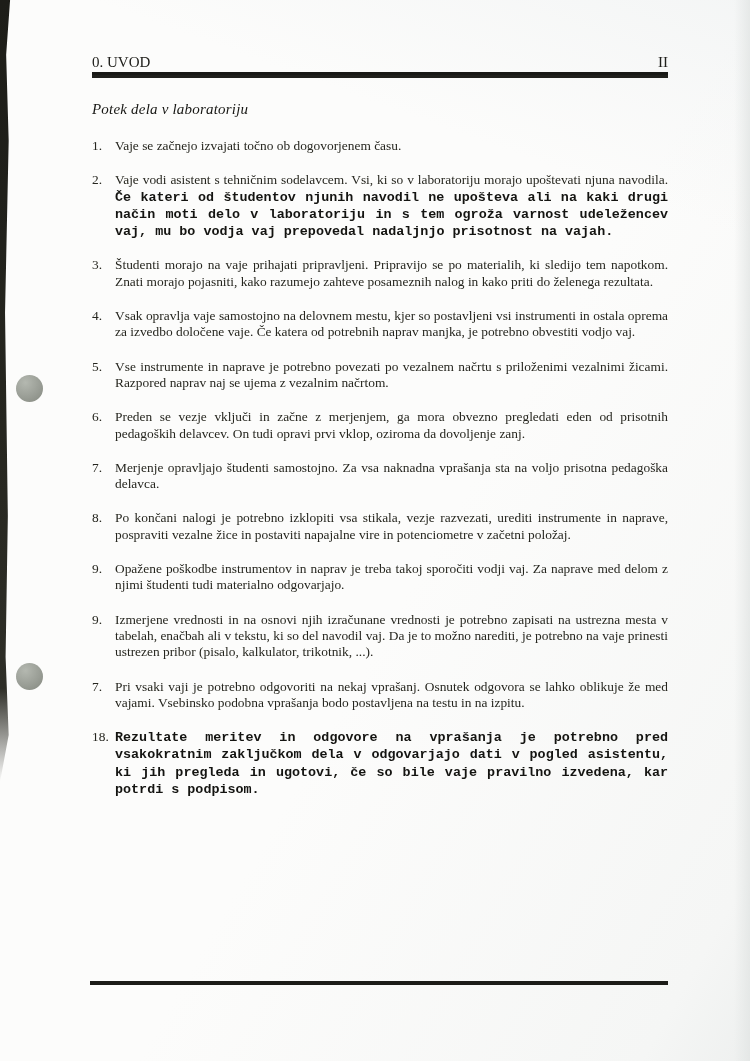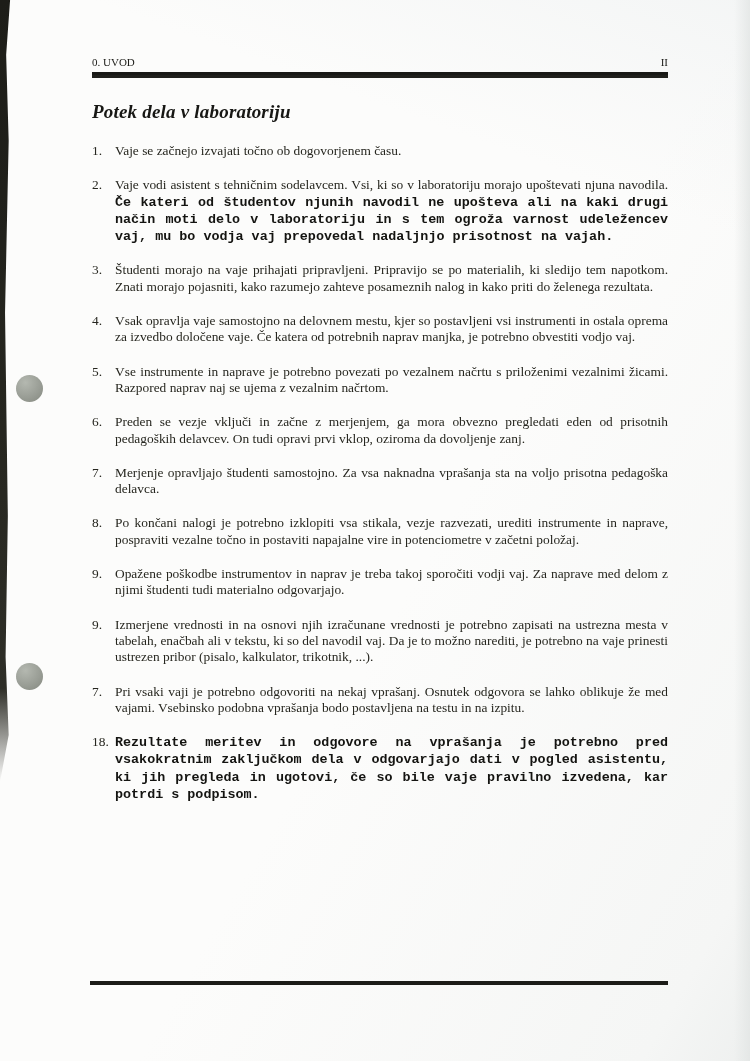--- a/index.html
+++ b/index.html
@@ -38,29 +38,29 @@
     width: 27px; height: 27px; border-radius: 50%;
     background: radial-gradient(circle at 35% 28%, #b4b8b0 0%, #9a9e96 55%, #84887f 100%);
   }
   .hole-1 { top: 375px; }
   .hole-2 { top: 663px; }
 
   .content { position: absolute; left: 92px; top: 54px; width: 576px; }
 
   .header-row {
     display: flex; justify-content: space-between; align-items: baseline;
-    font-size: 11px; line-height: 16px; color: #20201c; gap: 44px;
+    font-size: 15px; line-height: 16px; color: #20201c; gap: 44px;
   }
   .header-rule {
     margin-top: 2px; height: 6px;
     background: linear-gradient(to bottom, #191916 0%, #191916 42%, #7d7d78 42%, #7d7d78 58%, #20201c 58%, #20201c 100%);
   }
   .doc-title {
     margin: 23px 0 0 0;
-    font-size: 19px; font-weight: bold; font-style: italic;
+    font-size: 15px; font-weight: normal; font-style: italic;
     letter-spacing: .2px; color: #171714;
   }
   .rules-list {
     list-style: none; margin: 20px 0 0 0; padding: 0;
     font-size: 13.4px; line-height: 16.3px;
     text-align: justify; color: #26261f;
   }
   .rules-list li { position: relative; padding-left: 23px; margin-bottom: 17px; }
   .rules-list .num { position: absolute; left: 0; top: 0; }
   .seg-bold { font-weight: bold; color: #141411; font-family: Liberation Mono, monospace; }
@@ -115,21 +115,21 @@
         <li>
     <span class="num">6.</span>
     <span class="body"><span class="seg-normal">Preden se vezje vključi in začne z merjenjem, ga mora obvezno pregledati eden od prisotnih pedagoških delavcev. On tudi opravi prvi vklop, oziroma da dovoljenje zanj.</span><span class="seg-bold"></span></span>
   </li>
         <li>
     <span class="num">7.</span>
     <span class="body"><span class="seg-normal">Merjenje opravljajo študenti samostojno. Za vsa naknadna vprašanja sta na voljo prisotna pedagoška delavca.</span><span class="seg-bold"></span></span>
   </li>
         <li>
     <span class="num">8.</span>
-    <span class="body"><span class="seg-normal">Po končani nalogi je potrebno izklopiti vsa stikala, vezje razvezati, urediti instrumente in naprave, pospraviti vezalne točno in postaviti napajalne vire in potenciometre v začetni položaj.</span><span class="seg-bold"></span></span>
+    <span class="body"><span class="seg-normal">Po končani nalogi je potrebno izklopiti vsa stikala, vezje razvezati, urediti instrumente in naprave, pospraviti vezalne žice in postaviti napajalne vire in potenciometre v začetni položaj.</span><span class="seg-bold"></span></span>
   </li>
         <li>
     <span class="num">9.</span>
     <span class="body"><span class="seg-normal">Opažene poškodbe instrumentov in naprav je treba takoj sporočiti vodji vaj. Za naprave med delom z njimi študenti tudi materialno odgovarjajo.</span><span class="seg-bold"></span></span>
   </li>
         <li>
     <span class="num">9.</span>
     <span class="body"><span class="seg-normal">Izmerjene vrednosti in na osnovi njih izračunane vrednosti je potrebno zapisati na ustrezna mesta v tabelah, enačbah ali v tekstu, ki so del navodil vaj. Da je to možno narediti, je potrebno na vaje prinesti ustrezen pribor (pisalo, kalkulator, trikotnik, ...).</span><span class="seg-bold"></span></span>
   </li>
         <li>

